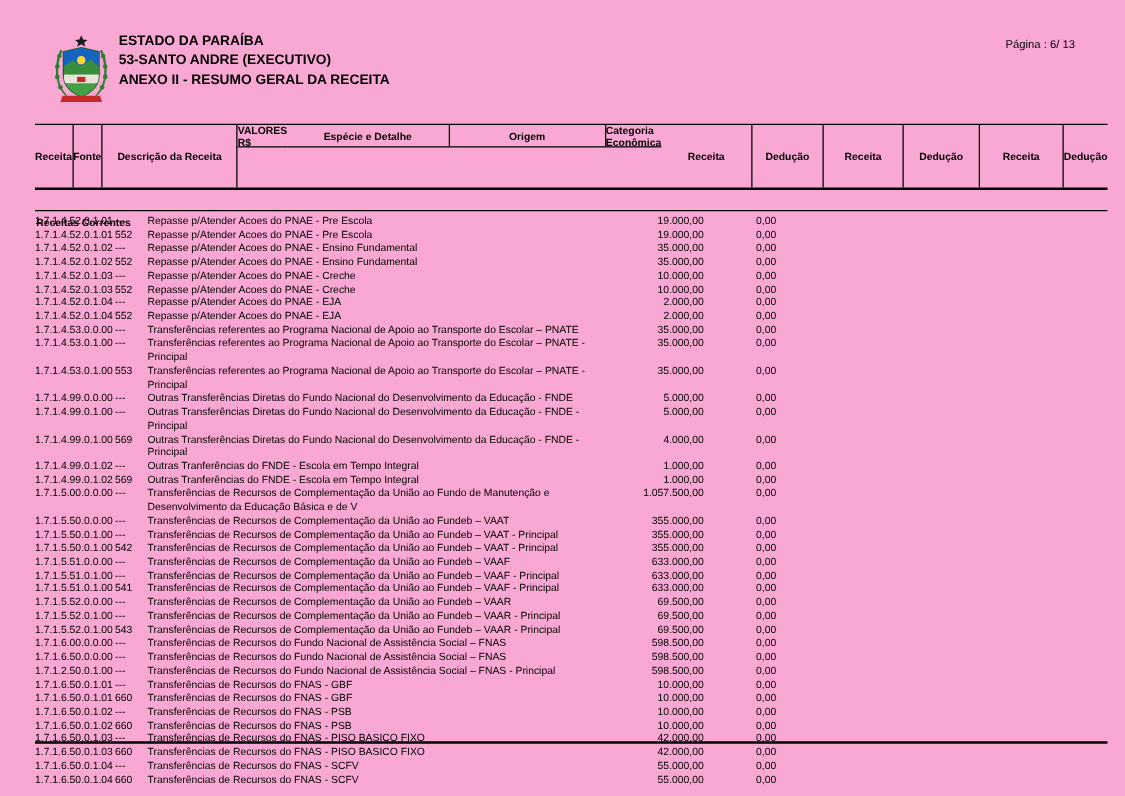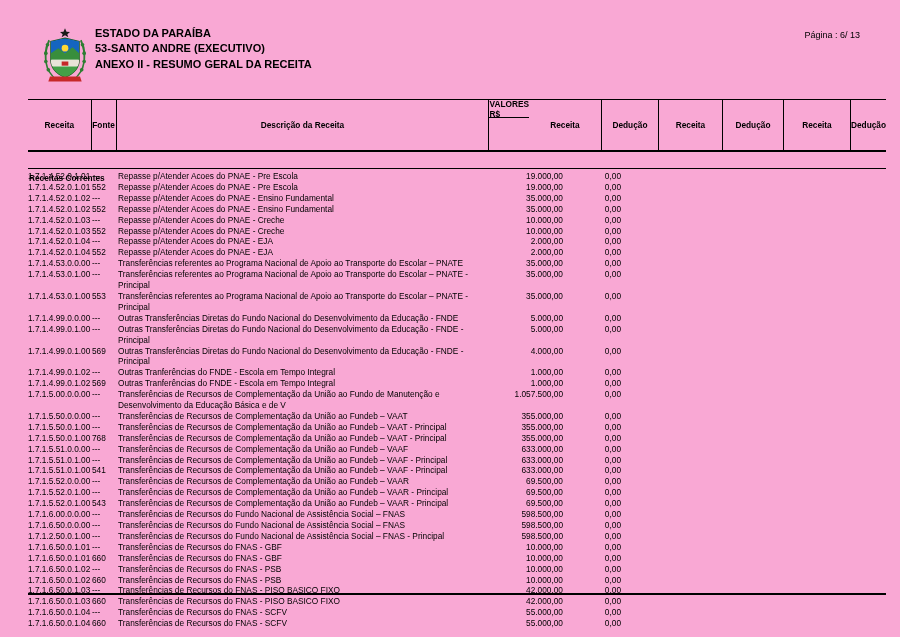--- a/index.html
+++ b/index.html
@@ -91,20 +91,25 @@
   </div>
 
   <div class="pagenum">Página : 6/ 13</div>
 
   <div class="thead">
     <div class="hcell h-code">Receita</div>
     <div class="hcell h-fonte">Fonte</div>
     <div class="hcell h-desc">Descrição da Receita</div>
     <div class="h-values">
       <div class="h-valores">VALORES R$</div>
+      <div class="h-groups">
+        <div class="gcell g-especie">Espécie e Detalhe</div>
+        <div class="gcell g-origem">Origem</div>
+        <div class="gcell g-categ">Categoria Econômica</div>
+      </div>
       <div class="h-subs">
         <div class="scell s1">Receita</div>
         <div class="scell s2">Dedução</div>
         <div class="scell s3">Receita</div>
         <div class="scell s4">Dedução</div>
         <div class="scell s5">Receita</div>
         <div class="scell s6">Dedução</div>
       </div>
     </div>
   </div>
@@ -241,21 +246,21 @@
       </div>
       <div class="trow">
         <div class="cell c-code">1.7.1.5.50.0.1.00</div>
         <div class="cell c-fonte">---</div>
         <div class="cell c-desc">Transferências de Recursos de Complementação da União ao Fundeb – VAAT - Principal</div>
         <div class="cell c-r1">355.000,00</div>
         <div class="cell c-d1">0,00</div>
       </div>
       <div class="trow">
         <div class="cell c-code">1.7.1.5.50.0.1.00</div>
-        <div class="cell c-fonte">768</div>
+        <div class="cell c-fonte">542</div>
         <div class="cell c-desc">Transferências de Recursos de Complementação da União ao Fundeb – VAAT - Principal</div>
         <div class="cell c-r1">355.000,00</div>
         <div class="cell c-d1">0,00</div>
       </div>
       <div class="trow">
         <div class="cell c-code">1.7.1.5.51.0.0.00</div>
         <div class="cell c-fonte">---</div>
         <div class="cell c-desc">Transferências de Recursos de Complementação da União ao Fundeb – VAAF</div>
         <div class="cell c-r1">633.000,00</div>
         <div class="cell c-d1">0,00</div>

